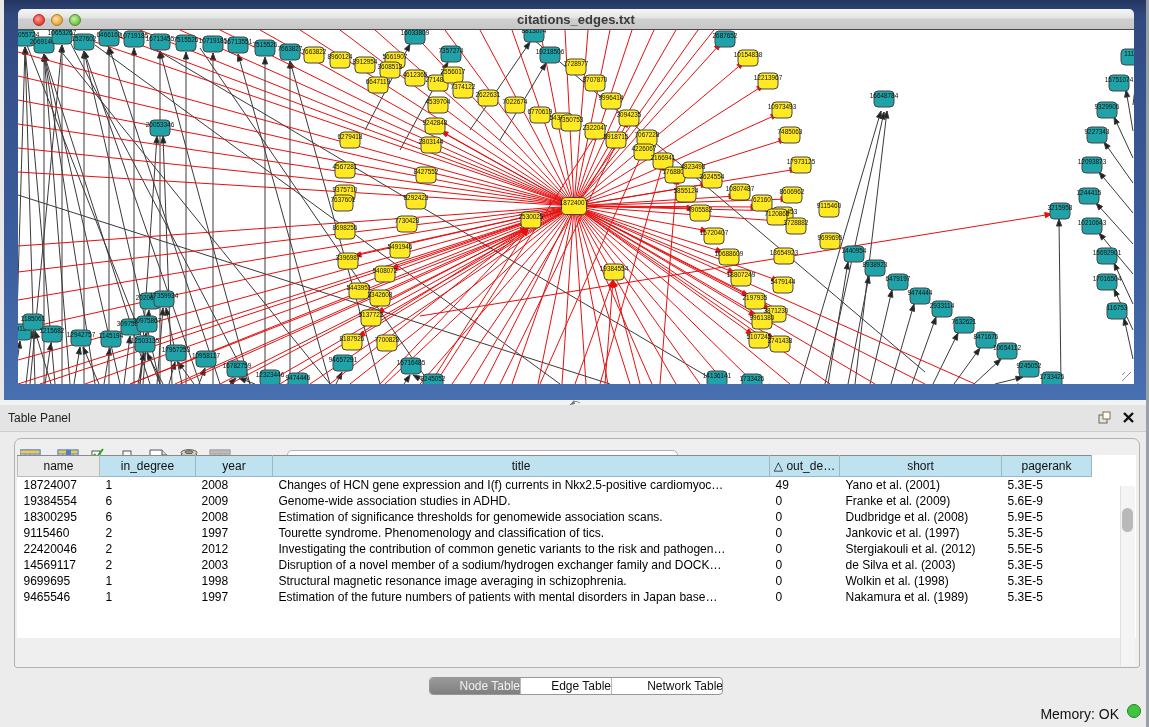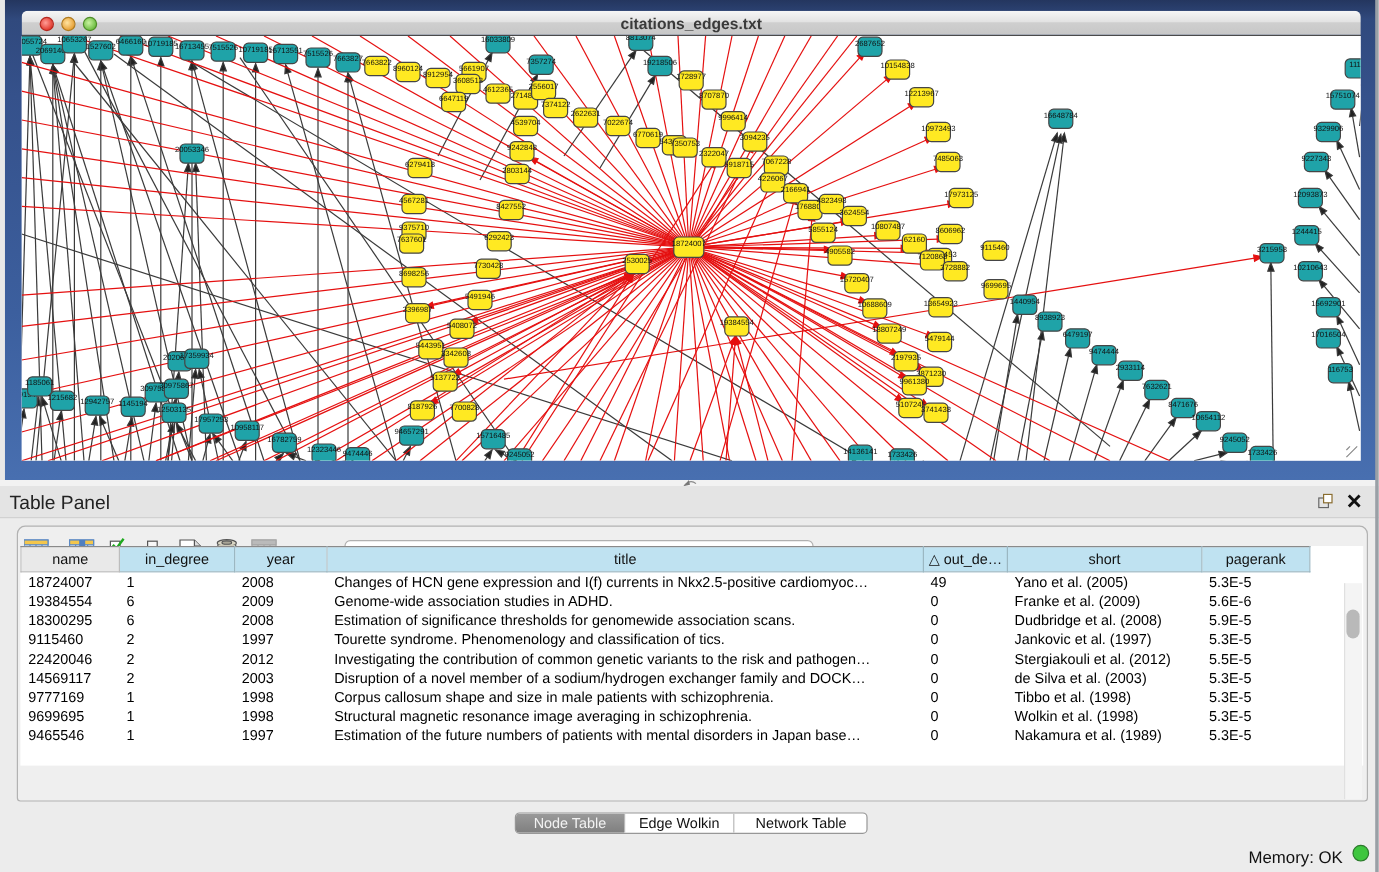--- a/index.html
+++ b/index.html
@@ -6,31 +6,31 @@
 #win{position:absolute;left:18px;top:9px;width:1116px;height:375px}
 #tbar{position:absolute;left:0;top:0;width:100%;height:21px;border-radius:5px 5px 0 0;background:linear-gradient(180deg,#f6f6f6 0%,#e3e3e3 45%,#cfcfcf 50%,#c7c7c7 100%);border-bottom:1px solid #4a4a4a}
 .tl{position:absolute;top:5px;width:12px;height:12px;border-radius:50%}
 #tbar .t1{left:15px;background:radial-gradient(circle at 4px 4px,#ff9d96,#e33d32 70%);border:1px solid #b5271e}
 #tbar .t2{left:33px;background:radial-gradient(circle at 4px 4px,#ffe3a0,#e8a33b 70%);border:1px solid #b07b1e}
 #tbar .t3{left:51px;background:radial-gradient(circle at 4px 4px,#c9f2a0,#71bf46 70%);border:1px solid #4f8d28}
 #ttl{position:absolute;top:3px;width:100%;text-align:center;font-size:13px;font-weight:bold;color:#3a3a3a}
 #canvas{position:absolute;left:0;top:21px;width:1116px;height:354px;background:#fff;overflow:hidden}
 #split{position:absolute;left:0px;top:400px;width:1149px;height:5px;background:#f2f2f2}
 #tphead{position:absolute;left:0px;top:405px;width:1149px;height:27px;background:#e4e4e4;border-bottom:1px solid #cdcdcd}
-#tphead .t{position:absolute;left:8px;top:6px;font-size:16px;color:#222}
+#tphead .t{position:absolute;left:8px;top:6px;font-size:12px;color:#222}
 #panelbg{position:absolute;left:0;top:432px;width:1149px;height:295px;background:#ececec}
 #tbox{position:absolute;left:14px;top:438px;width:1126px;height:230px;background:#efefef;border:1px solid #b2b2b2;border-radius:7px 7px 3px 3px}
 #tablewrap{position:absolute;left:17px;top:455px;width:1119px;height:183px;background:#fff}
 table{border-collapse:collapse;table-layout:fixed;width:1075px;font-size:12px}
 th{height:21px;background:#bfe2f1;border:1px solid #9bb7c2;border-top:1px solid #8a8a8a;font-weight:normal;color:#111;overflow:hidden;white-space:nowrap}
 th.g{background:#e9e9e9;border-color:#bcbcbc;border-top-color:#8a8a8a}
 td{height:16px;color:#000;overflow:hidden;white-space:nowrap;padding:0 4px 0 6px}
 #dropdown{position:absolute;left:287px;top:450px;width:391px;height:22px;background:#fff;border:1px solid #b0b0b0;border-radius:5px;font-size:12px;color:#111;line-height:21px;padding-left:9px}
 #tabs{position:absolute;left:429px;top:677px;width:294px;height:18px;border:1px solid #979797;border-radius:4px;background:#fff;font-size:12px;display:flex;overflow:hidden}
-#tabs .seg{flex:0 0 auto;text-align:center;line-height:17px;color:#111}
+#tabs .seg{flex:0 0 auto;text-align:right;line-height:17px;color:#111}
 #tabs .sel{background:linear-gradient(180deg,#9a9a9a,#7f7f7f);color:#f2f2f2}
 #mem{position:absolute;right:30px;top:706px;font-size:14px;color:#111}
 #memdot{position:absolute;right:8px;top:704px;width:14px;height:14px;border-radius:50%;background:#3ec63e;border:1.5px solid #2c7a2c}
 #redge{position:absolute;right:0;top:0;width:3px;height:727px;background:#9aa0a6}
 #ledge{position:absolute;left:0;top:0;width:4px;height:400px;background:#e8e8e8}
 </style></head><body>
 <div id="desk"></div>
 <div id="ledge"></div>
 <div id="win">
   <div id="canvas">
@@ -734,31 +734,31 @@
           <th class="">△ out_de…</th>
           <th class="">short</th>
           <th class="">pagerank</th>
         </tr>
 <tr>
           <td>18724007</td>
           <td>1</td>
           <td>2008</td>
           <td>Changes of HCN gene expression and I(f) currents in Nkx2.5-positive cardiomyoc…</td>
           <td>49</td>
-          <td>Yano et al. (2005)</td>
+          <td>Yano et al. (2001)</td>
           <td>5.3E-5</td>
         </tr>
 <tr>
           <td>19384554</td>
           <td>6</td>
           <td>2009</td>
           <td>Genome-wide association studies in ADHD.</td>
           <td>0</td>
           <td>Franke et al. (2009)</td>
-          <td>5.6E-6</td>
+          <td>5.6E-9</td>
         </tr>
 <tr>
           <td>18300295</td>
           <td>6</td>
           <td>2008</td>
           <td>Estimation of significance thresholds for genomewide association scans.</td>
           <td>0</td>
           <td>Dudbridge et al. (2008)</td>
           <td>5.9E-5</td>
         </tr>
@@ -783,29 +783,20 @@
 <tr>
           <td>14569117</td>
           <td>2</td>
           <td>2003</td>
           <td>Disruption of a novel member of a sodium/hydrogen exchanger family and DOCK…</td>
           <td>0</td>
           <td>de Silva et al. (2003)</td>
           <td>5.3E-5</td>
         </tr>
 <tr>
-          <td>9777169</td>
-          <td>1</td>
-          <td>1998</td>
-          <td>Corpus callosum shape and size in male patients with schizophrenia.</td>
-          <td>0</td>
-          <td>Tibbo et al. (1998)</td>
-          <td>5.3E-5</td>
-        </tr>
-<tr>
           <td>9699695</td>
           <td>1</td>
           <td>1998</td>
           <td>Structural magnetic resonance image averaging in schizophrenia.</td>
           <td>0</td>
           <td>Wolkin et al. (1998)</td>
           <td>5.3E-5</td>
         </tr>
 <tr>
           <td>9465546</td>
@@ -816,17 +807,17 @@
           <td>Nakamura et al. (1989)</td>
           <td>5.3E-5</td>
         </tr>
 </tbody>
     </table>
 </div>
 <div style="position:absolute;left:1120px;top:486px;width:15px;height:180px;background:#f4f4f4;border-left:1px solid #e0e0e0"></div>
 <div style="position:absolute;left:1122px;top:508px;width:11px;height:24px;background:#b9b9b9;border-radius:6px"></div>
 <div id="tabs">
     <div class="seg sel" style="width:90px">Node Table</div>
-    <div class="seg" style="width:91px;border-left:1px solid #b9b9b9">Edge Wolkin</div>
+    <div class="seg" style="width:91px;border-left:1px solid #b9b9b9">Edge Table</div>
     <div class="seg" style="width:112px;border-left:1px solid #b9b9b9">Network Table</div>
   </div>
 <div id="mem">Memory: OK</div>
 <div id="memdot"></div>
 <div id="redge"></div>
 </body></html>

